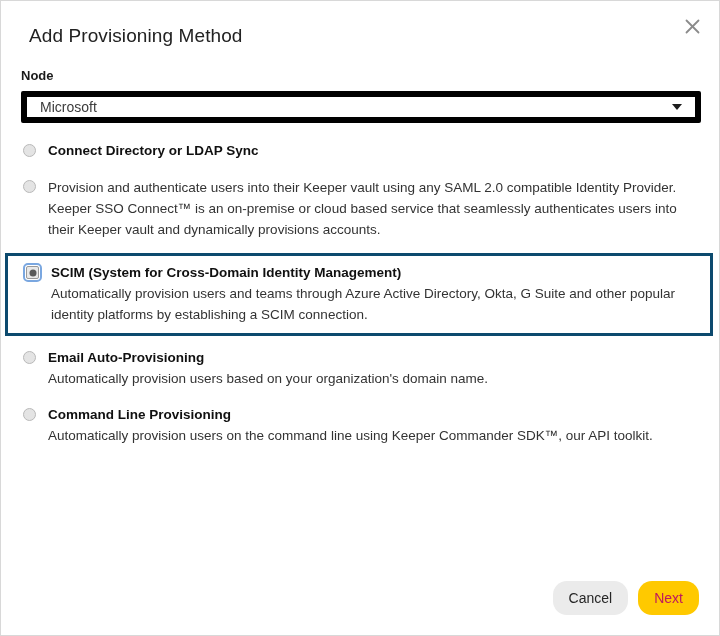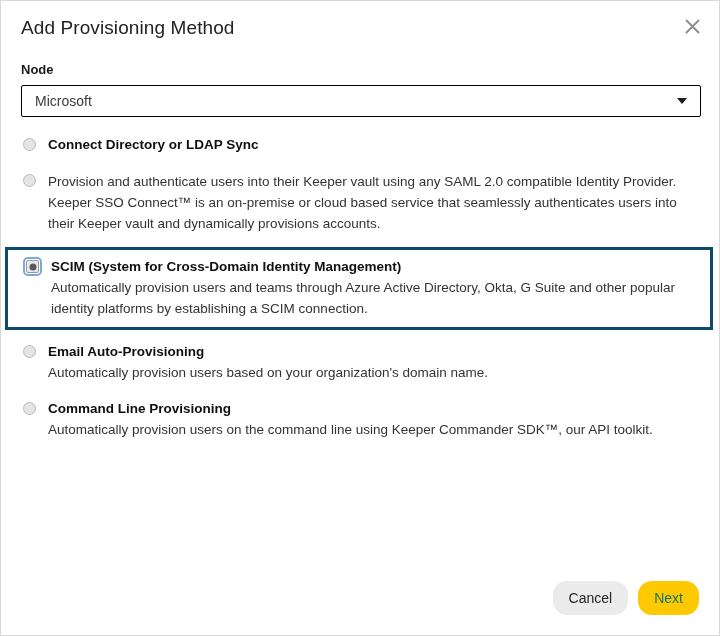--- a/index.html
+++ b/index.html
@@ -32,21 +32,21 @@
     position: relative;
     padding: 14px 20px 0 20px;
     flex: 0 0 auto;
   }
   .dialog-title {
     font-size: 19px;
     font-weight: 400;
     color: #222222;
     letter-spacing: 0.1px;
     line-height: 26px;
-    margin: 0;
+    margin: 8px;
   }
   .close-button {
     position: absolute;
     top: 12px;
     right: 14px;
     width: 26px;
     height: 26px;
     display: flex;
     align-items: center;
     justify-content: center;
@@ -61,31 +61,31 @@
   .dialog-body {
     flex: 1 1 auto;
     padding: 0 20px;
     box-sizing: border-box;
   }
 
   .field-label {
     font-size: 13px;
     font-weight: bold;
     color: #1a1a1a;
-    margin-top: 21px;
+    margin-top: 11px;
     margin-bottom: 7px;
     line-height: 16px;
   }
 
   .select-wrap {
     position: relative;
     box-sizing: border-box;
     width: 680px;
     height: 32px;
-    border: 1px solid #000000;
+    border: 6px solid #000000;
     border-radius: 2px;
     background: #ffffff;
     display: flex;
     align-items: center;
   }
   .select-value {
     font-size: 14px;
     color: #3c3c3c;
     padding-left: 13px;
     line-height: 30px;
@@ -198,21 +198,21 @@
     height: 34px;
     min-width: 72px;
     box-sizing: border-box;
   }
   .btn-cancel {
     background: #ebebeb;
     color: #262626;
   }
   .btn-next {
     background: #ffc900;
-    color: #0f766e;
+    color: #be185d;
     min-width: 60px;
   }
 </style>
 </head>
 <body>
 
 <div class="dialog">
 
   <div class="dialog-header">
     <h1 class="dialog-title">Add Provisioning Method</h1>

